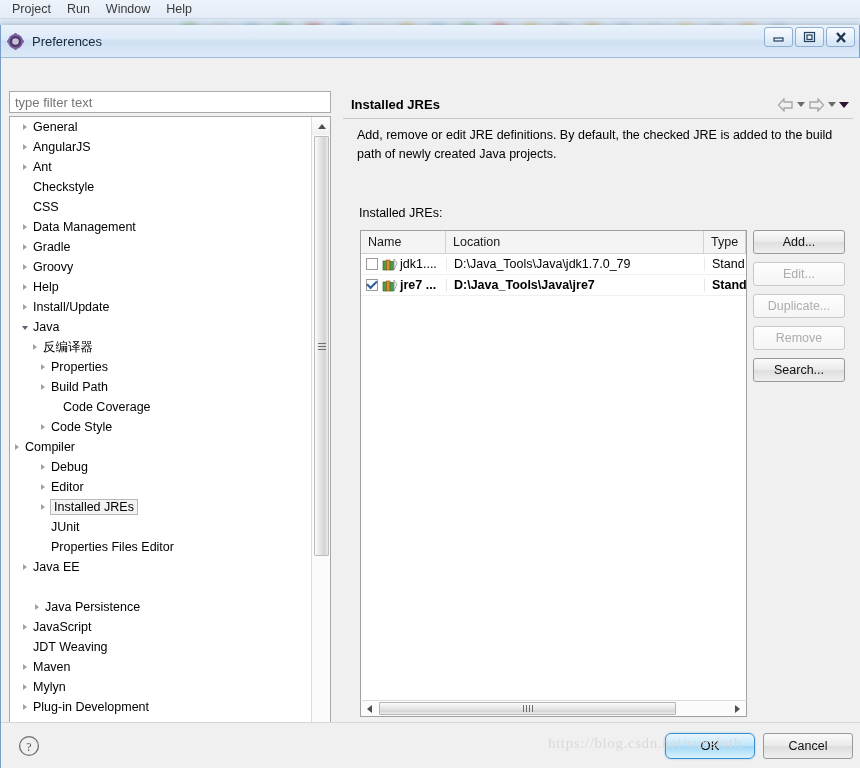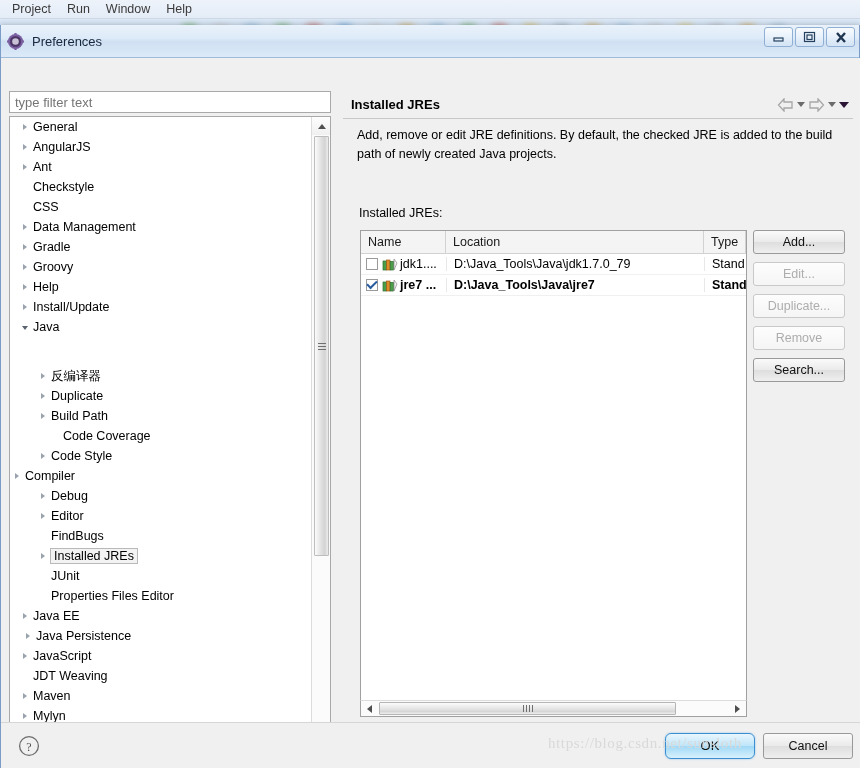--- a/index.html
+++ b/index.html
@@ -444,31 +444,31 @@
                 <span class="arrow-closed"></span>
               </span>
               <span class="tree-label">Install/Update</span>
             </div>
             <div class="tree-row" style="padding-left: 8px;">
               <span class="tw">
                 <span class="arrow-open"></span>
               </span>
               <span class="tree-label">Java</span>
             </div>
-            <div class="tree-row" style="padding-left: 26px; margin-top: 29px;">
+            <div class="tree-row" style="padding-left: 18px;">
               <span class="tw">
                 <span class="arrow-closed"></span>
               </span>
               <span class="tree-label">反编译器</span>
             </div>
             <div class="tree-row" style="padding-left: 26px;">
               <span class="tw">
                 <span class="arrow-closed"></span>
               </span>
-              <span class="tree-label">Duplicate</span>
+              <span class="tree-label">Properties</span>
             </div>
             <div class="tree-row" style="padding-left: 26px;">
               <span class="tw">
                 <span class="arrow-closed"></span>
               </span>
               <span class="tree-label">Build Path</span>
             </div>
             <div class="tree-row" style="padding-left: 38px;">
               <span class="tw"></span>
               <span class="tree-label">Code Coverage</span>
@@ -490,45 +490,41 @@
                 <span class="arrow-closed"></span>
               </span>
               <span class="tree-label">Debug</span>
             </div>
             <div class="tree-row" style="padding-left: 26px;">
               <span class="tw">
                 <span class="arrow-closed"></span>
               </span>
               <span class="tree-label">Editor</span>
             </div>
-            <div class="tree-row" style="padding-left: 26px;">
-              <span class="tw"></span>
-              <span class="tree-label">FindBugs</span>
-            </div>
             <div class="tree-row selected" style="padding-left: 26px;">
               <span class="tw">
                 <span class="arrow-closed"></span>
               </span>
               <span class="tree-label">Installed JREs</span>
             </div>
             <div class="tree-row" style="padding-left: 26px;">
               <span class="tw"></span>
               <span class="tree-label">JUnit</span>
             </div>
             <div class="tree-row" style="padding-left: 26px;">
               <span class="tw"></span>
               <span class="tree-label">Properties Files Editor</span>
             </div>
             <div class="tree-row" style="padding-left: 8px;">
               <span class="tw">
                 <span class="arrow-closed"></span>
               </span>
               <span class="tree-label">Java EE</span>
             </div>
-            <div class="tree-row" style="padding-left: 11px;">
+            <div class="tree-row" style="padding-left: 20px; margin-top: 20px;">
               <span class="tw">
                 <span class="arrow-closed"></span>
               </span>
               <span class="tree-label">Java Persistence</span>
             </div>
             <div class="tree-row" style="padding-left: 8px;">
               <span class="tw">
                 <span class="arrow-closed"></span>
               </span>
               <span class="tree-label">JavaScript</span>

